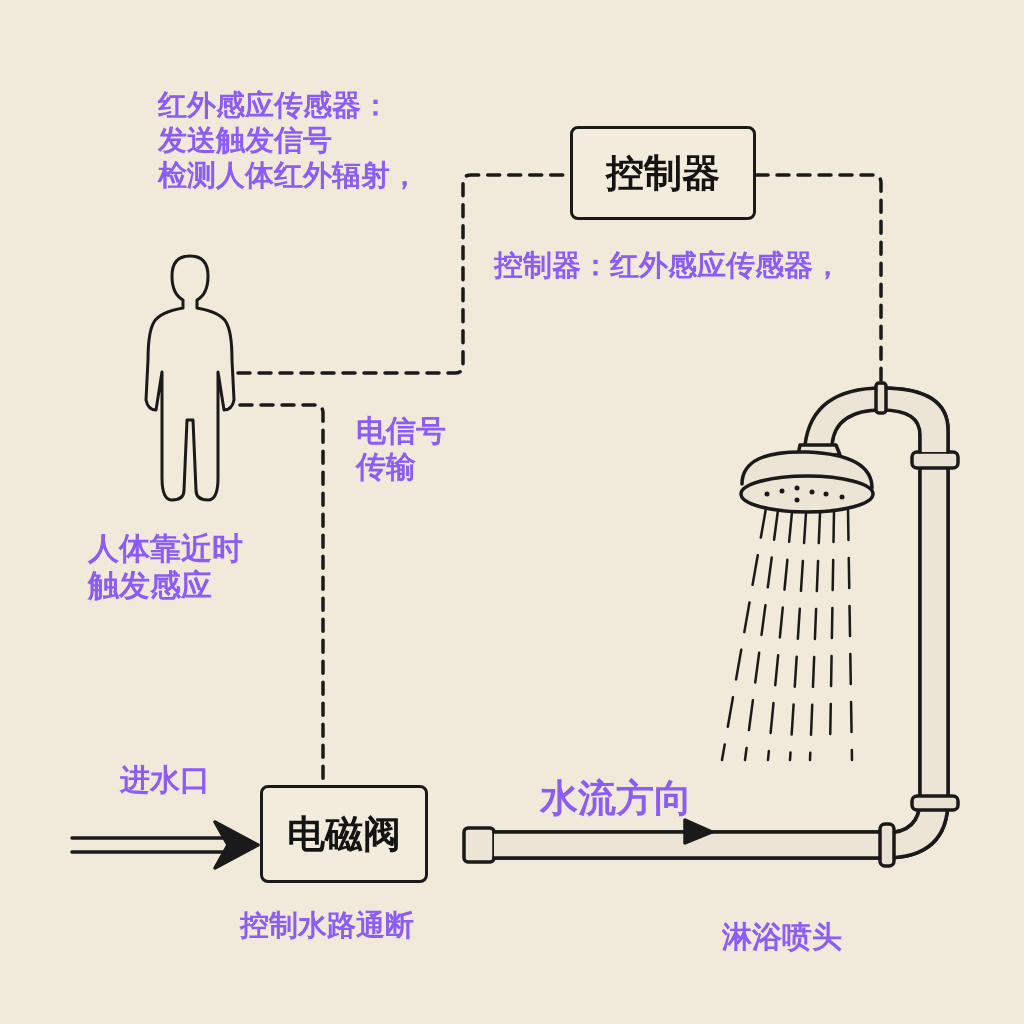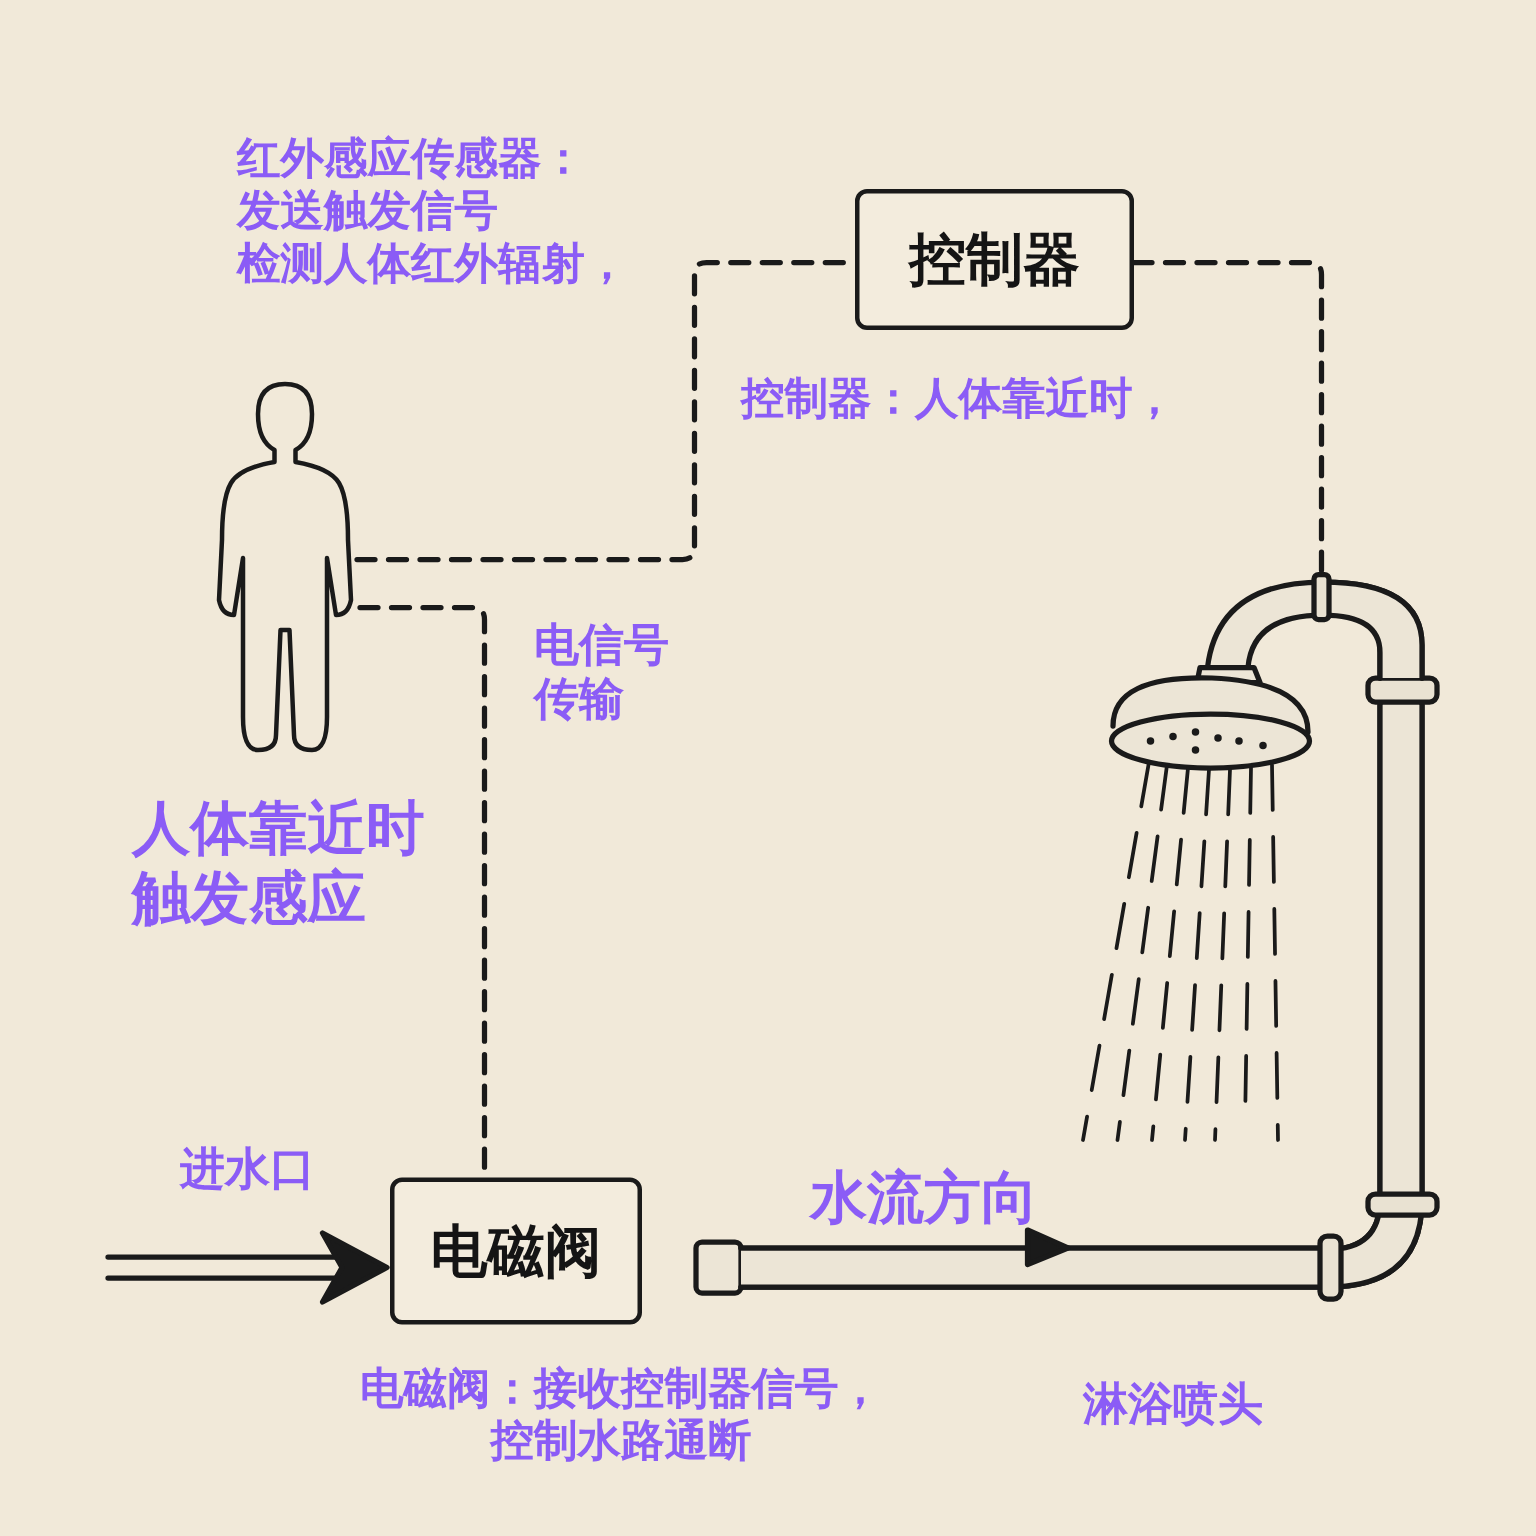--- a/index.html
+++ b/index.html
@@ -111,41 +111,40 @@
   <span>电磁阀</span>
 </div>
 
 <div class="lbl" style="left:158px; top:88px; font-size:29px;">
   <span>红外感应传感器：</span>
   <span>发送触发信号</span>
   <span>检测人体红外辐射，</span>
 </div>
 
 <div class="lbl" style="left:494px; top:248px; font-size:29px; text-align:center;">
-  <span>控制器：人体靠近时，</span>
+  <span>控制器：红外感应传感器，</span>
 </div>
 
 <div class="lbl" style="left:356px; top:413px; font-size:30px;">
   <span>电信号</span>
   <span>传输</span>
 </div>
 
-<div class="lbl" style="left:88px; top:530px; font-size:39px;">
+<div class="lbl" style="left:88px; top:530px; font-size:31px;">
   <span>人体靠近时</span>
   <span>触发感应</span>
 </div>
 
 <div class="lbl" style="left:72px; top:762px; font-size:30px;margin-left:48px;">
   <span>进水口</span>
 </div>
 
 <div class="lbl" style="left:540px; top:776px; font-size:38px;">
   <span>水流方向</span>
 </div>
 
 <div class="lbl" style="left:722px; top:919px; font-size:30px;">
   <span>淋浴喷头</span>
 </div>
 
 <div class="lbl" style="left:240px; top:908px; font-size:29px; text-align:center;">
-  <span>电磁阀：接收控制器信号，</span>
   <span>控制水路通断</span>
 </div>
 
 </body></html>

